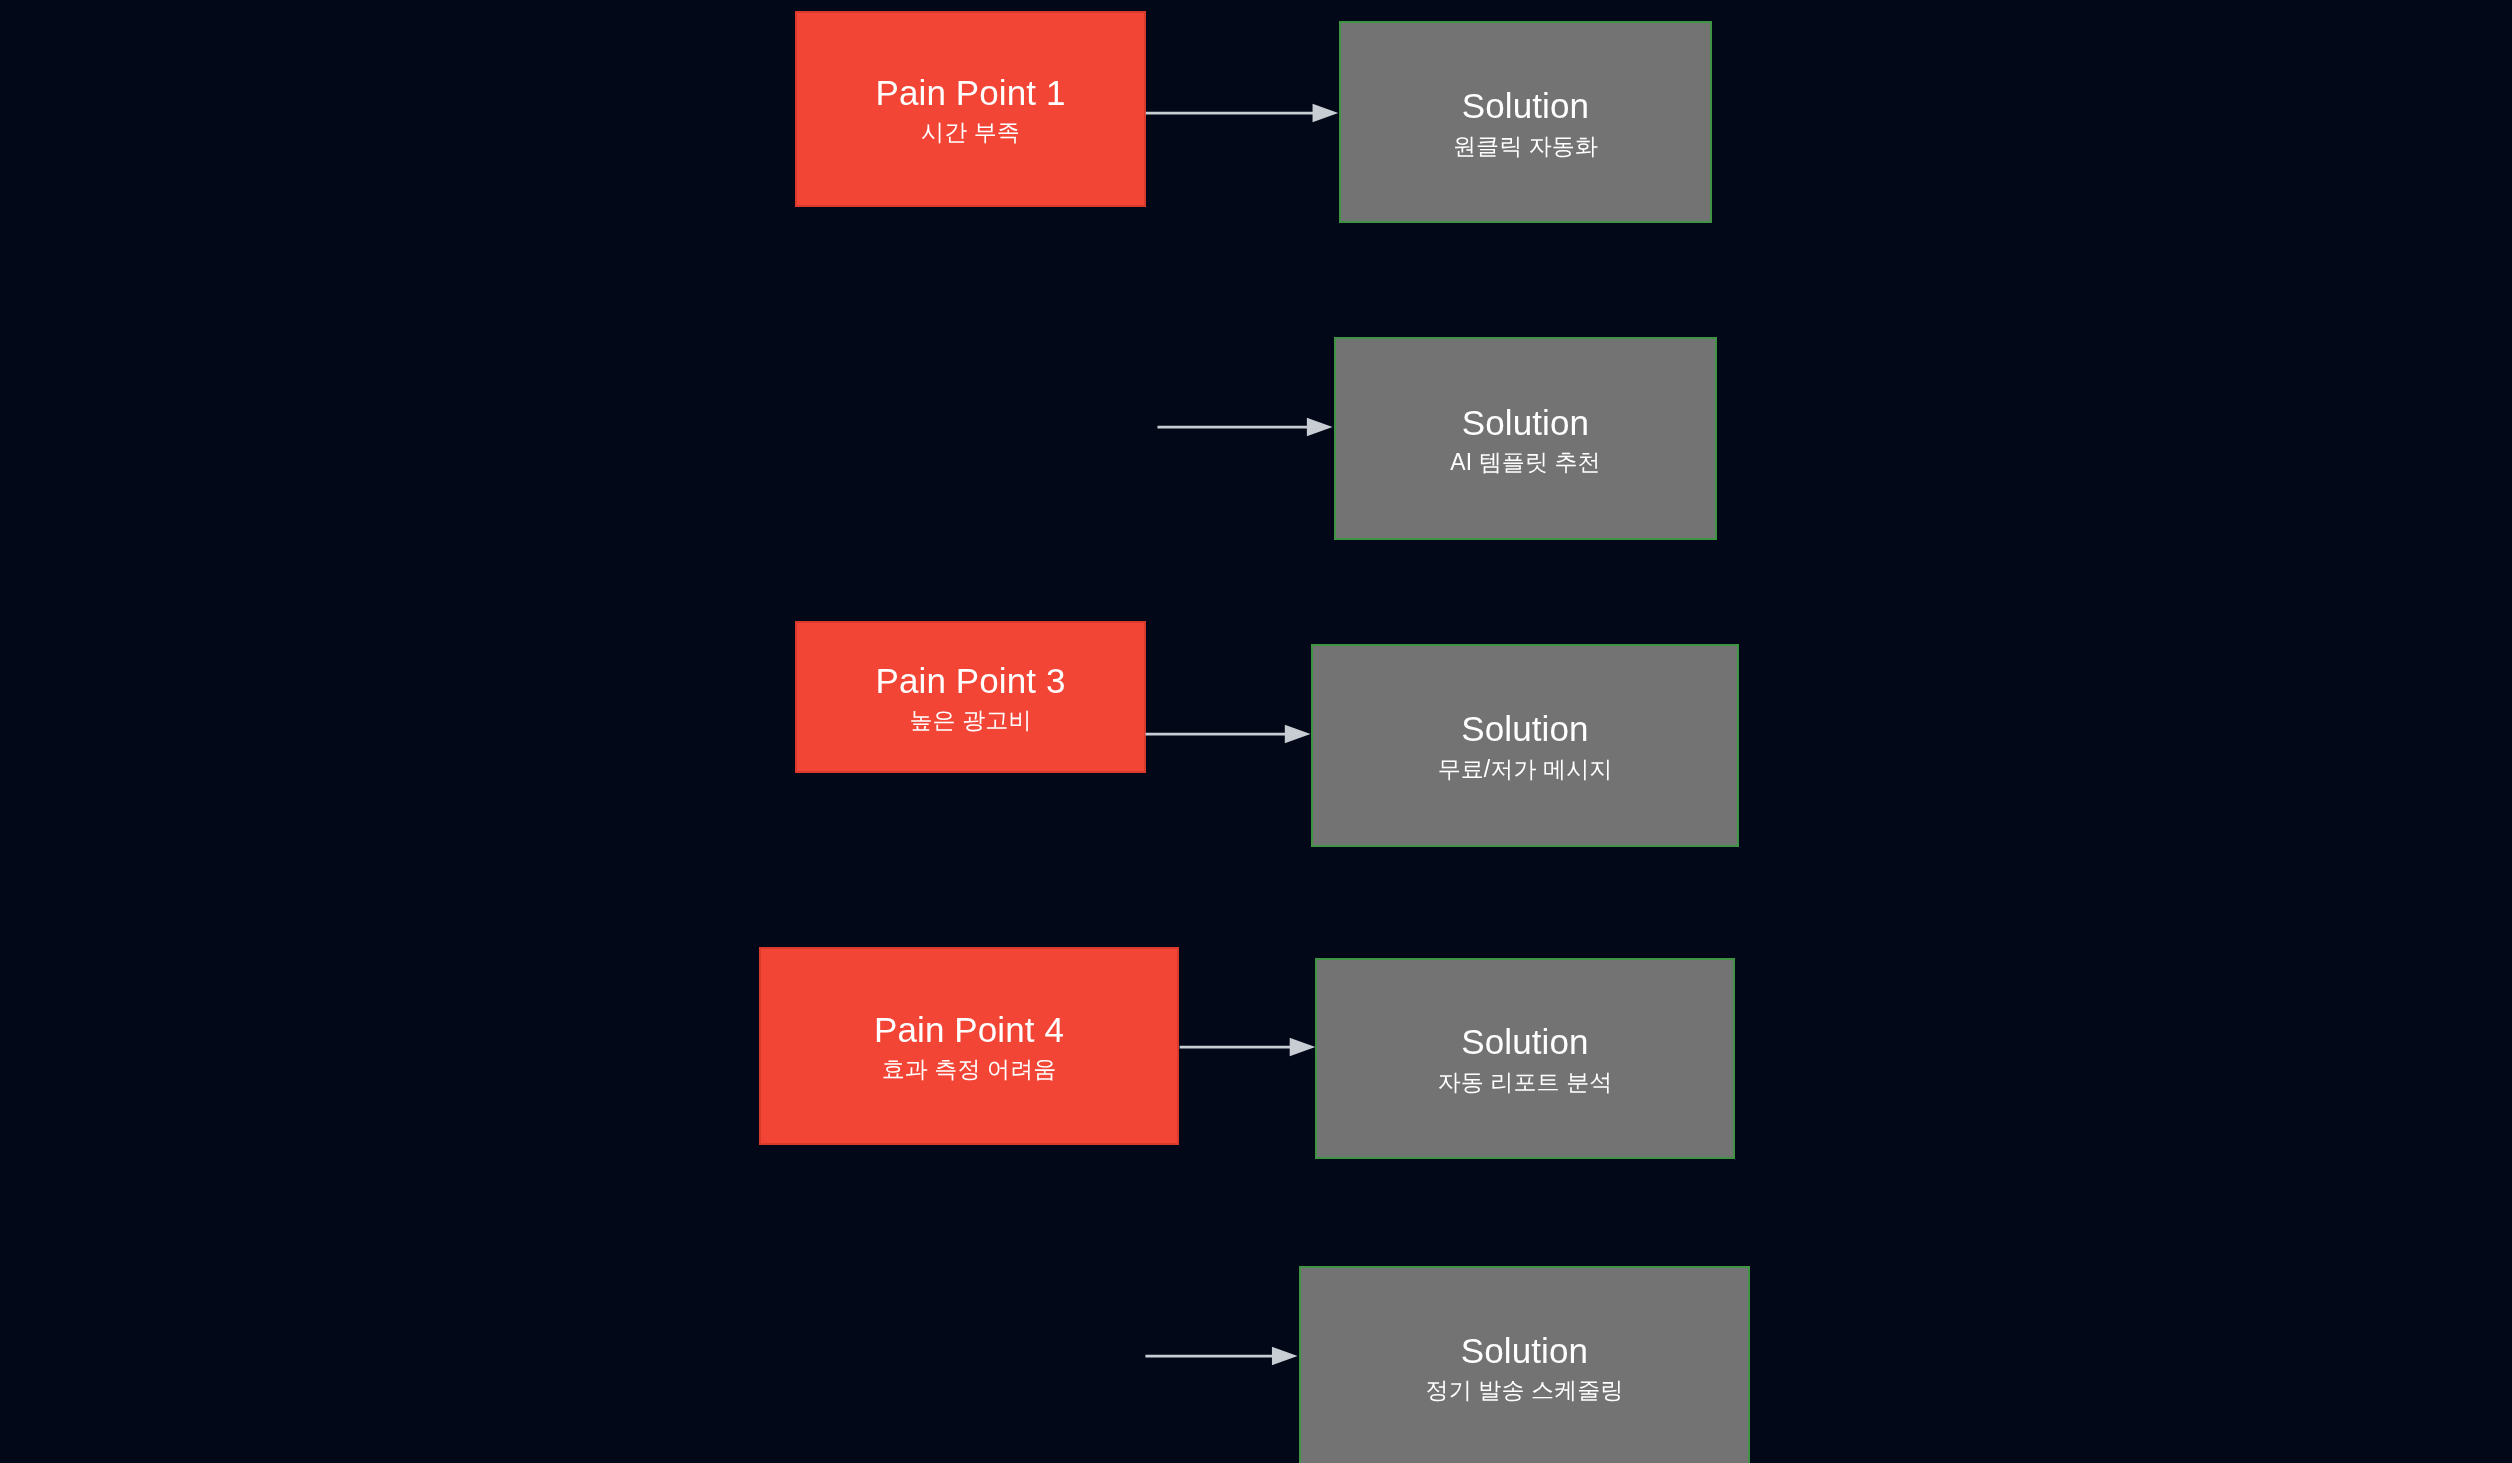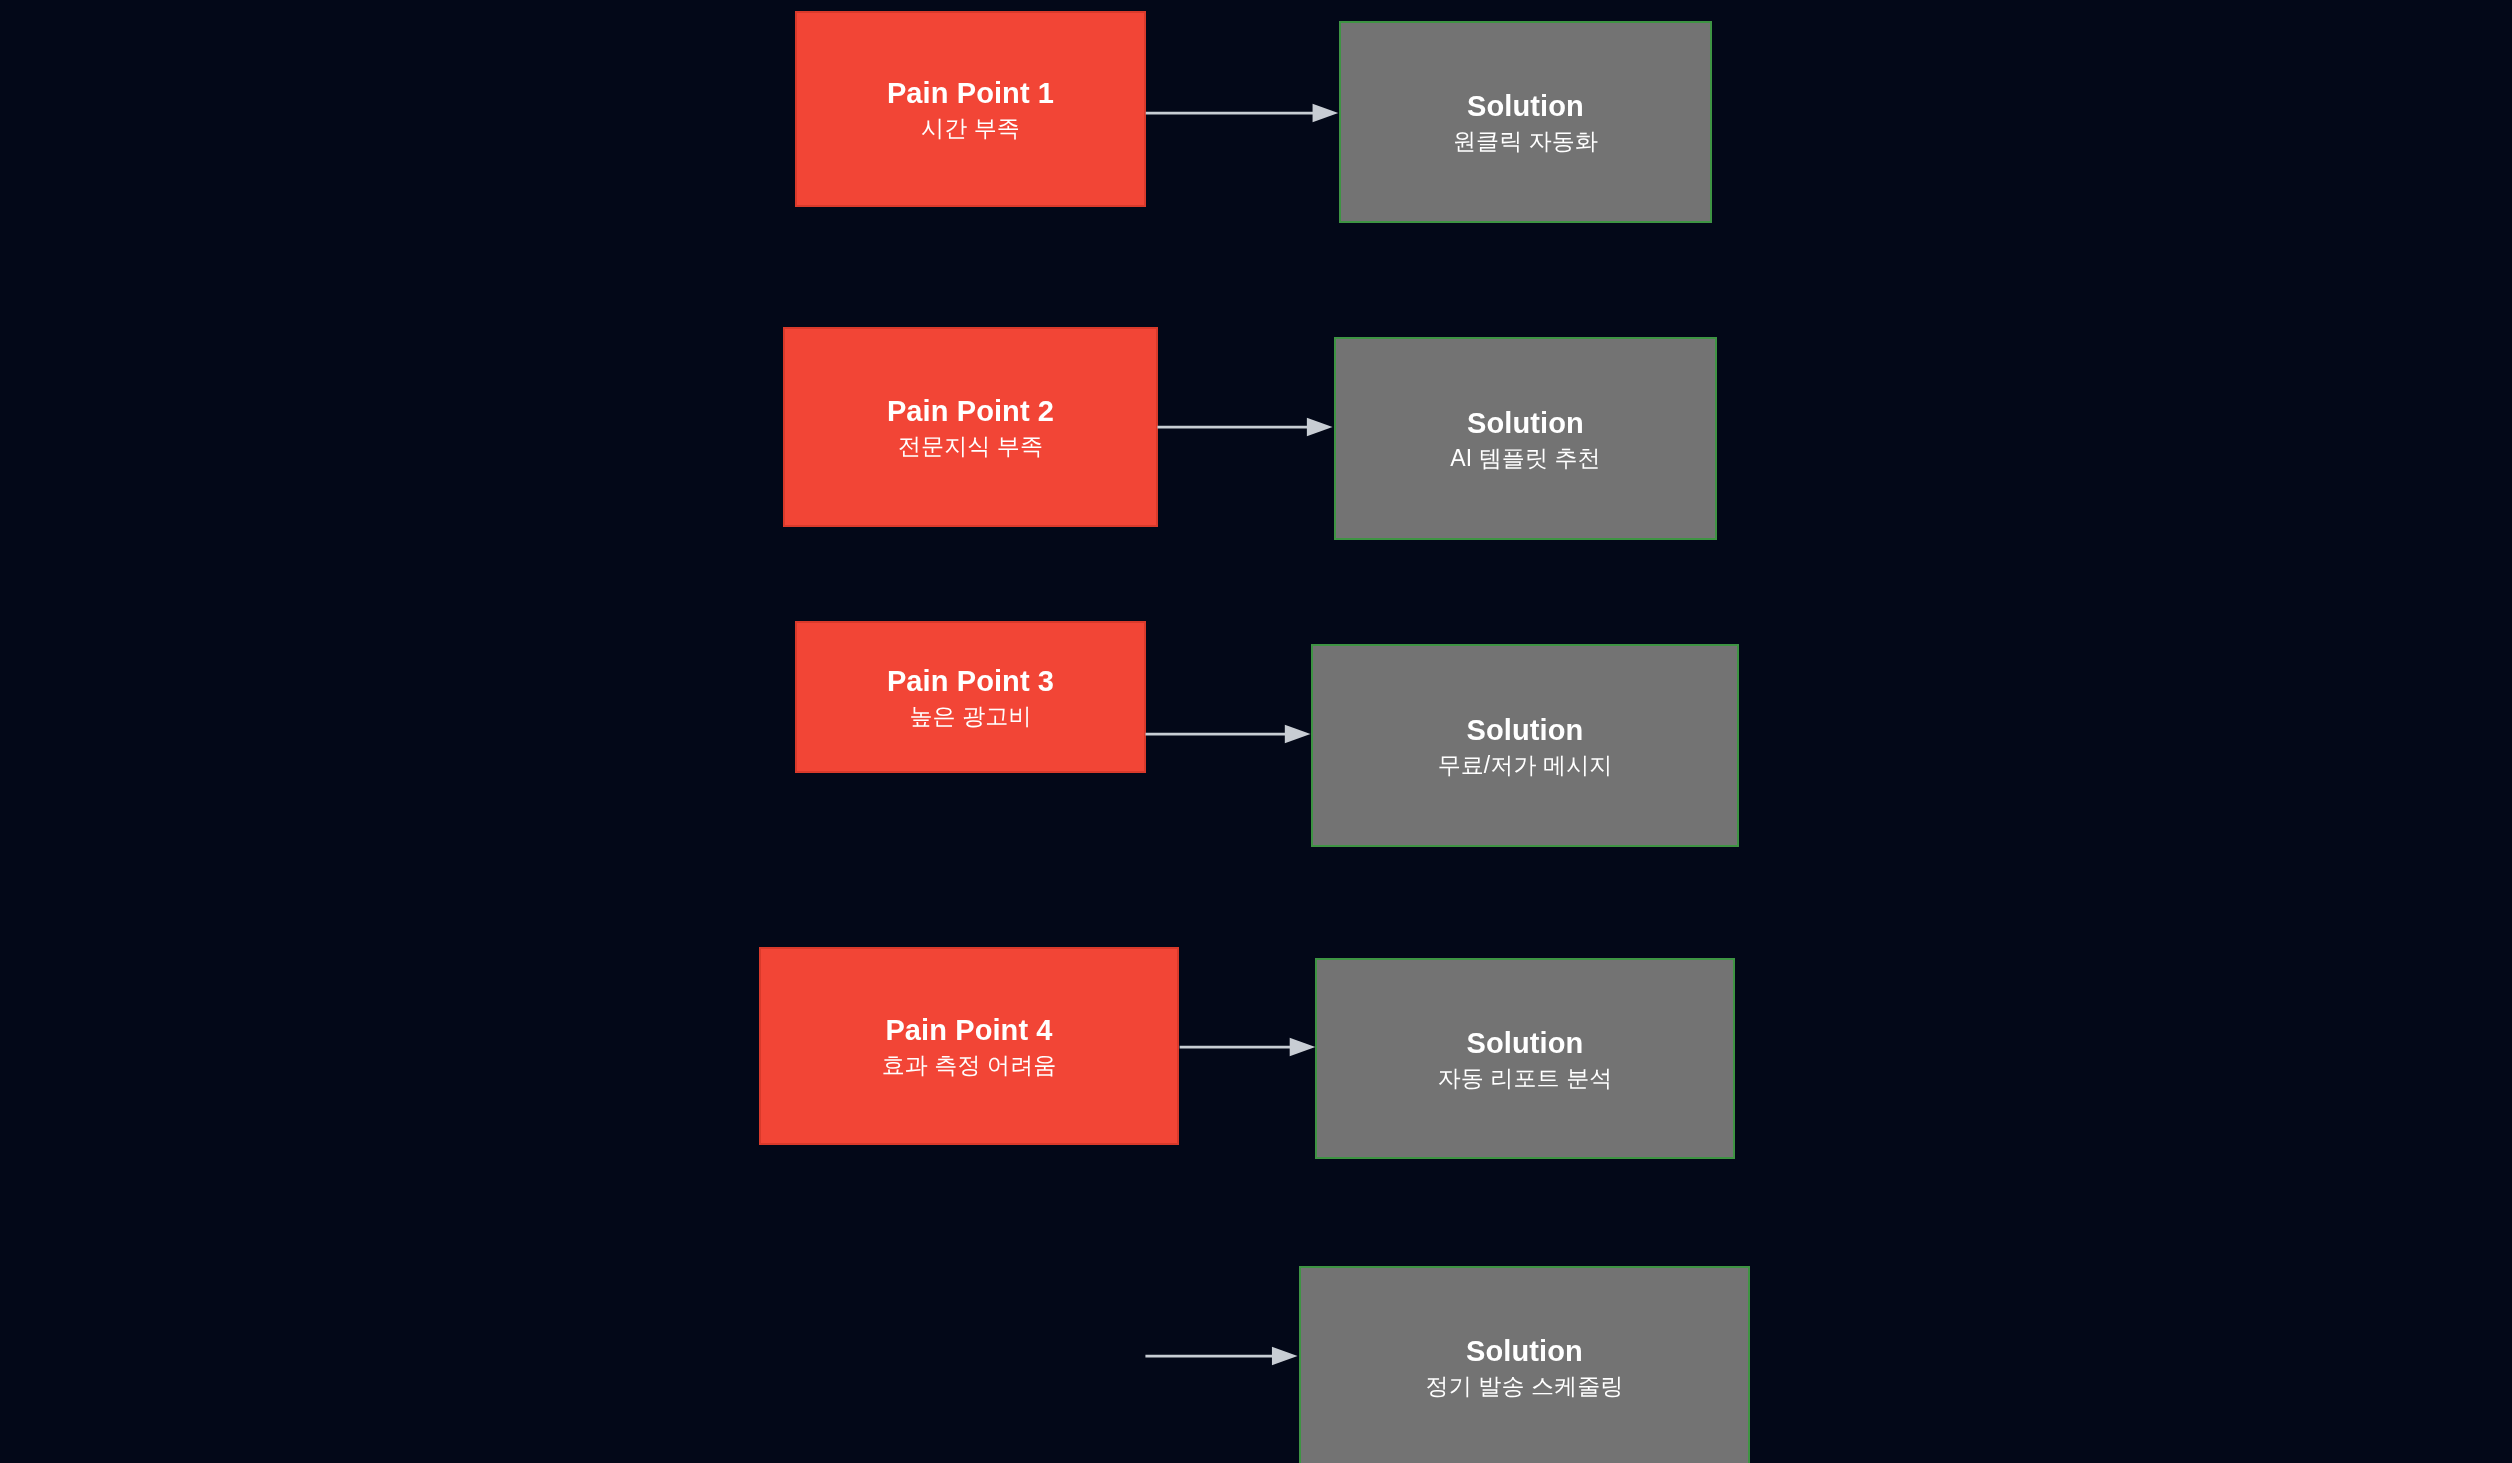--- a/index.html
+++ b/index.html
@@ -32,22 +32,22 @@
     flex-direction: column;
     align-items: center;
     justify-content: center;
     color: #ffffff;
     text-align: center;
     line-height: 1.38;
     letter-spacing: 0.1px;
   }
   .node .ln1 {
     display: block;
-    font-size: 29px;
-    font-weight: 700;
+    font-size: 35px;
+    font-weight: 400;
     white-space: nowrap;
   }
   .node .ln2 {
     display: block;
     font-size: 23px;
     font-weight: 400;
     white-space: nowrap;
   }
   .pain {
     background: #F24536;
@@ -86,24 +86,20 @@
       </svg>
     </div>
 
     <div class="node solution" style="left:1339px;top:8.3px;width:373px;height:202px;">
       <span class="ln1">Solution</span>
       <span class="ln2">원클릭 자동화</span>
     </div>
   </div>
 
   <div class="row" style="top:314px;height:222px;">
-    <div class="node pain" style="left:783px;top:13px;width:375px;height:200px;">
-      <span class="ln1">Pain Point 2</span>
-      <span class="ln2">전문지식 부족</span>
-    </div>
 
     <div class="arrow" style="left:1157px;top:102px;width:176px;">
       <svg width="176" height="22" viewBox="0 0 191 24" xmlns="http://www.w3.org/2000/svg">
         <line x1="0" y1="12" x2="165" y2="12" stroke="#C8CDD4" stroke-width="3"></line>
         <polygon points="163,2 191,12 163,22" fill="#C8CDD4"></polygon>
       </svg>
     </div>
 
     <div class="node solution" style="left:1334px;top:10.2px;width:383px;height:203px;">
       <span class="ln1">Solution</span>

